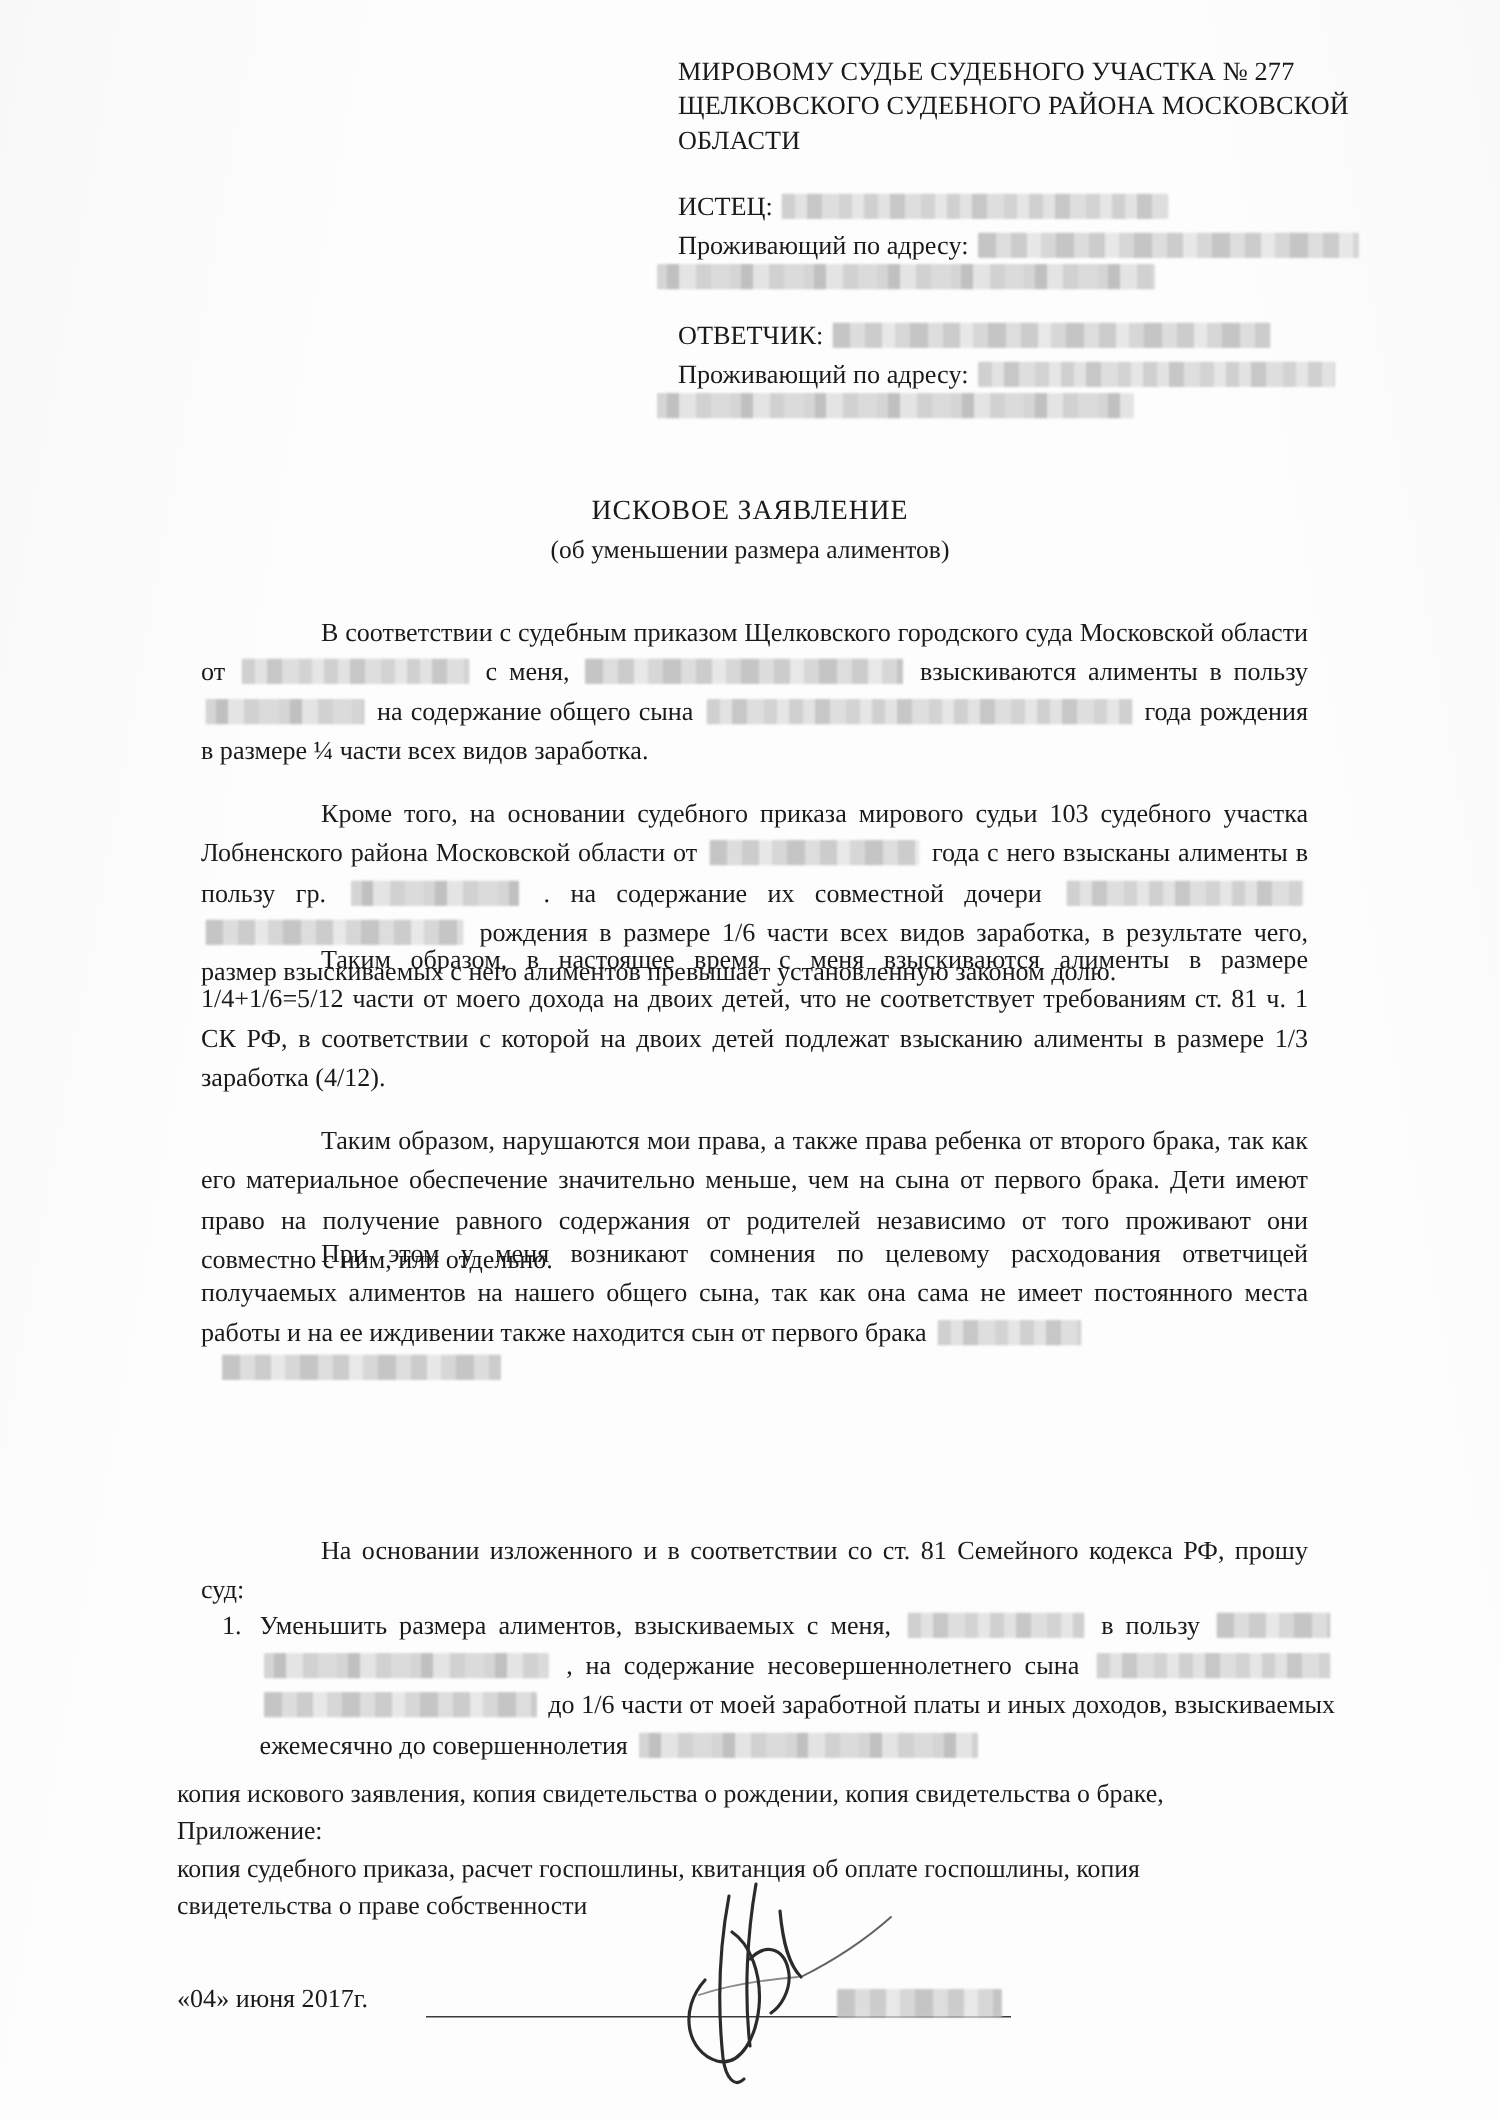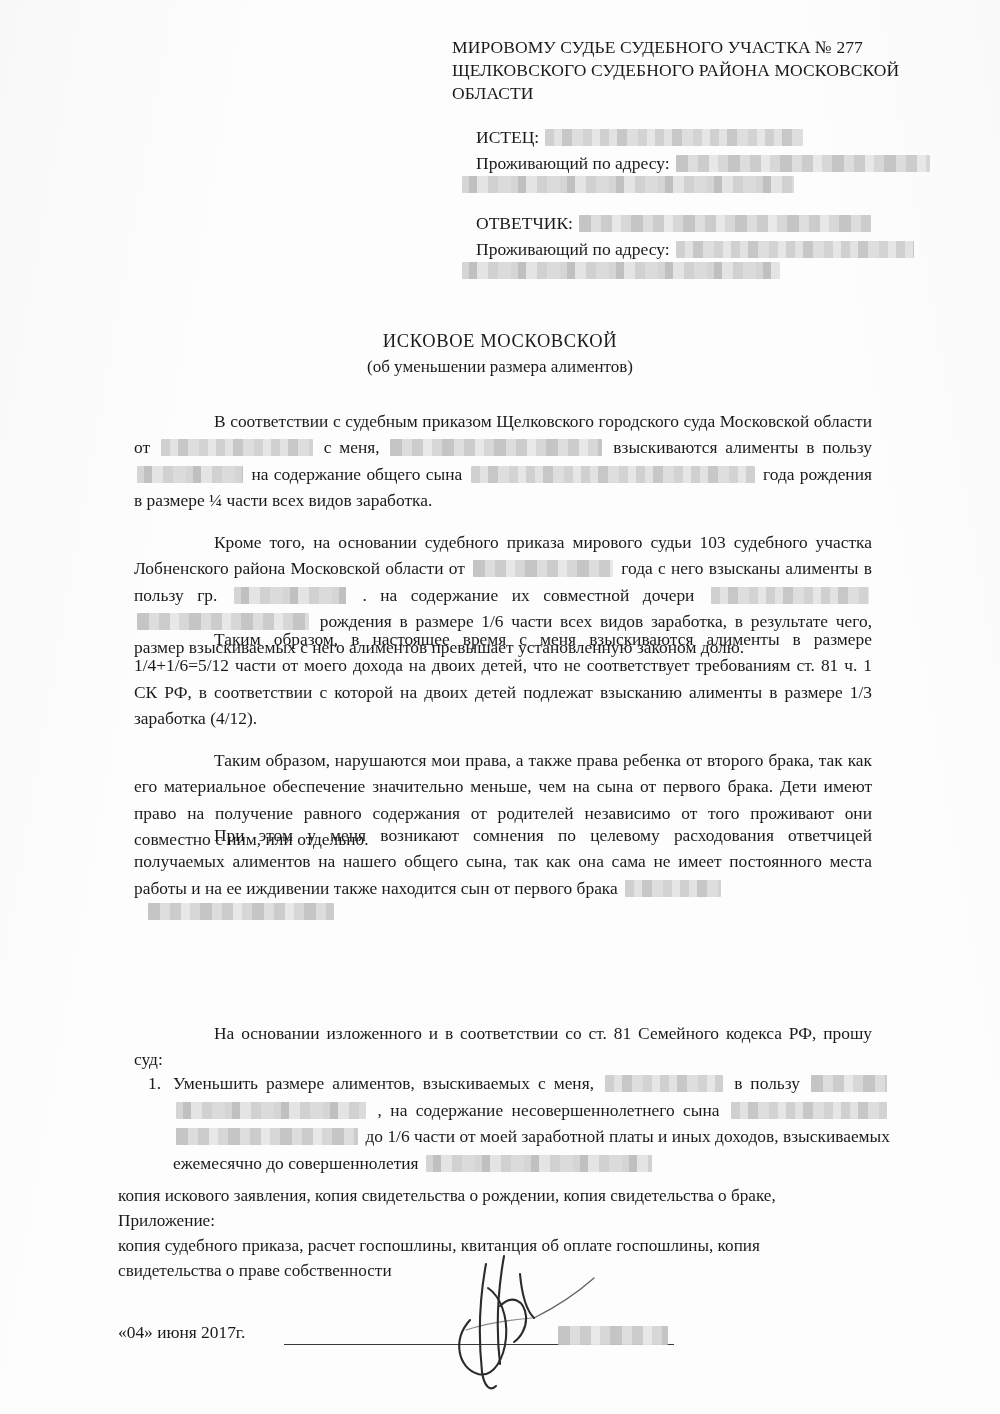--- a/index.html
+++ b/index.html
@@ -38,21 +38,21 @@
     top: 36px;
     width: 460px;
     font-size: 17.5px;
     line-height: 23px;
     letter-spacing: 0.1px;
   }
   .head-line { white-space: nowrap; }
 
   .party-block {
     position: absolute;
-    left: 476px;
+    left: 452px;
     width: 500px;
     font-size: 17.5px;
     line-height: 26px;
   }
   #plaintiff-block { top: 124px; }
   #defendant-block { top: 210px; }
 
   .party-row {
     display: flex;
     align-items: center;
@@ -240,21 +240,21 @@
       <div class="party-row">
         <span>Проживающий по адресу:</span>
         <span class="redact" style="width:238px;"></span>
       </div>
       <div class="party-row wrap2">
         <span class="redact shade3" style="width:318px;"></span>
       </div>
     </div>
 
     <div class="title-block">
-      <div class="title-main">ИСКОВОЕ МОСКОВСКОЙ</div>
+      <div class="title-main">ИСКОВОЕ ЗАЯВЛЕНИЕ</div>
       <div class="title-sub">(об уменьшении размера алиментов)</div>
     </div>
 
     <div class="body" id="para-group-1">
       <p class="ind">
         <span>В соответствии с судебным приказом Щелковского городского суда Московской области от</span>
         <span class="redact r-inline" style="width:152px;"></span>
         <span>с меня,</span>
         <span class="redact shade2 r-inline" style="width:212px;"></span>
         <span>взыскиваются алименты в пользу</span>
@@ -289,21 +289,21 @@
     </div>
 
     <div class="body" id="para-group-4">
       <p class="ind">На основании изложенного и в соответствии со ст. 81 Семейного кодекса РФ, прошу суд:</p>
     </div>
 
     <div class="req-list">
       <div class="req-item">
         <span class="req-num">1.</span>
         <span class="req-text">
-          <span>Уменьшить размере алиментов, взыскиваемых с меня,</span>
+          <span>Уменьшить размера алиментов, взыскиваемых с меня,</span>
           <span class="redact r-inline" style="width:118px;"></span>
           <span>в пользу</span>
           <span class="redact shade2 r-inline" style="width:76px;"></span>
           <span class="redact shade3 r-inline" style="width:190px;"></span>
           <span>, на содержание несовершеннолетнего сына</span>
           <span class="redact r-inline" style="width:156px;"></span>
           <span class="redact shade2 r-inline" style="width:182px;"></span>
           <span>до 1/6 части от моей заработной платы и иных доходов, взыскиваемых ежемесячно до совершеннолетия</span>
           <span class="redact shade3 r-inline" style="width:226px;"></span>
         </span>

